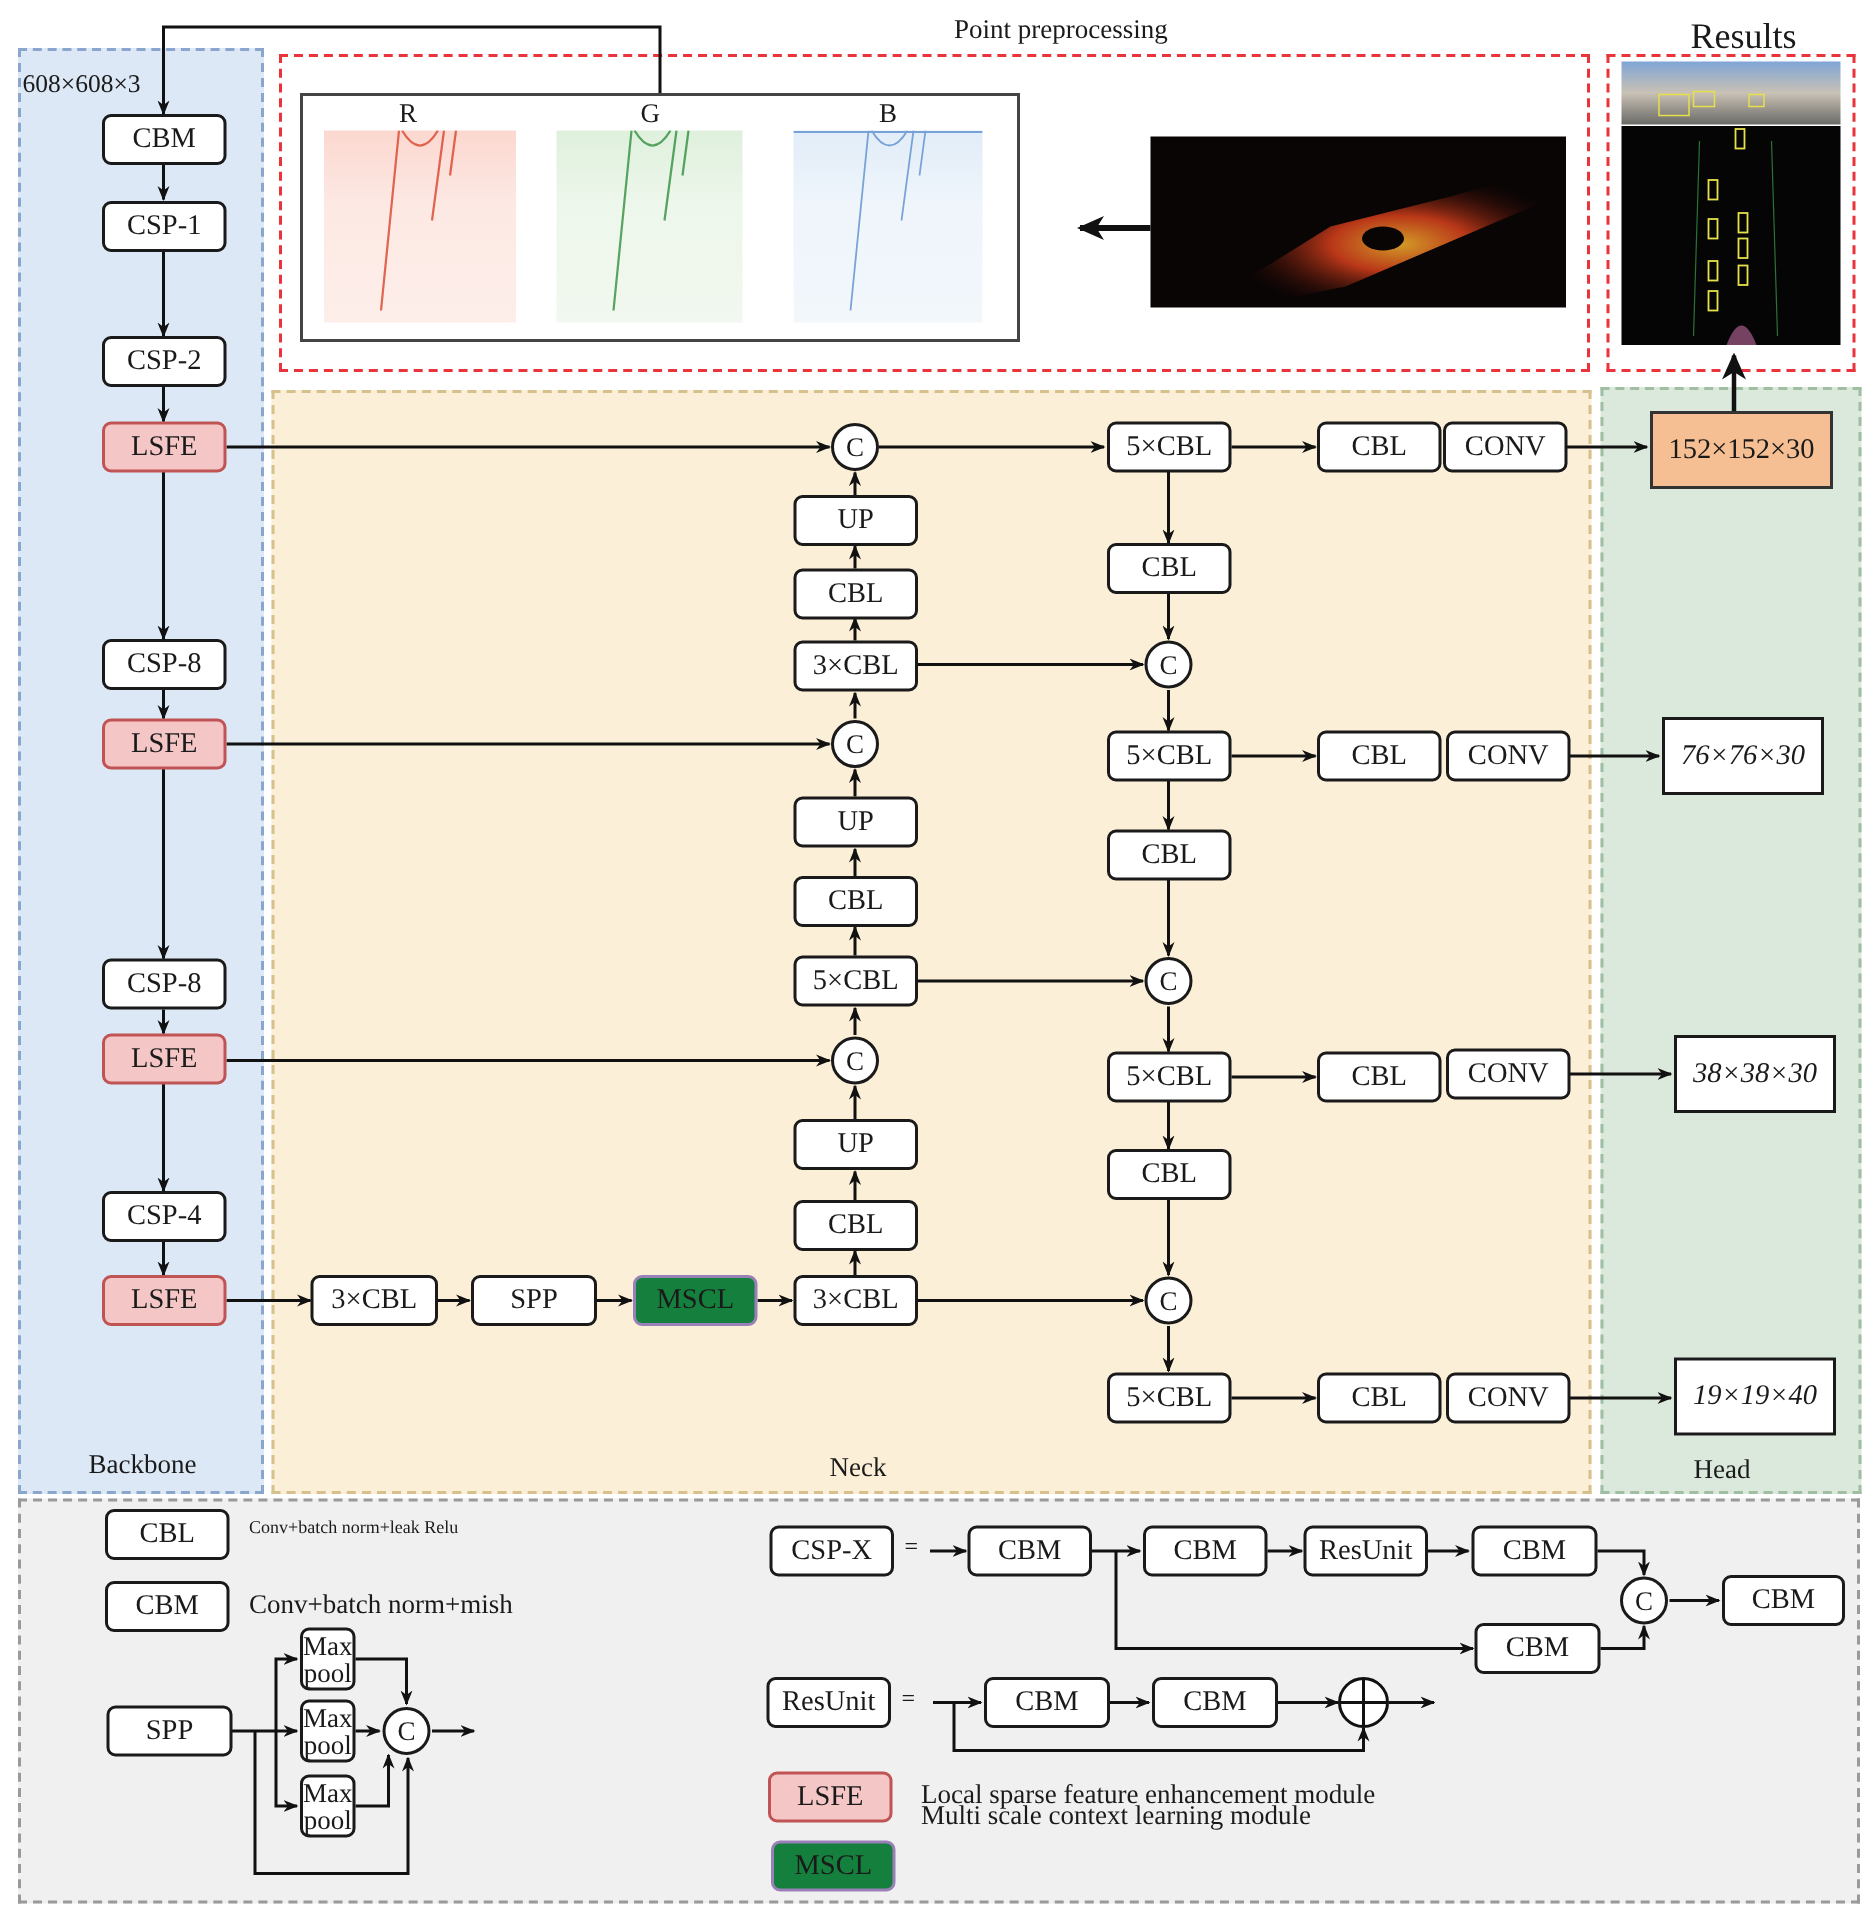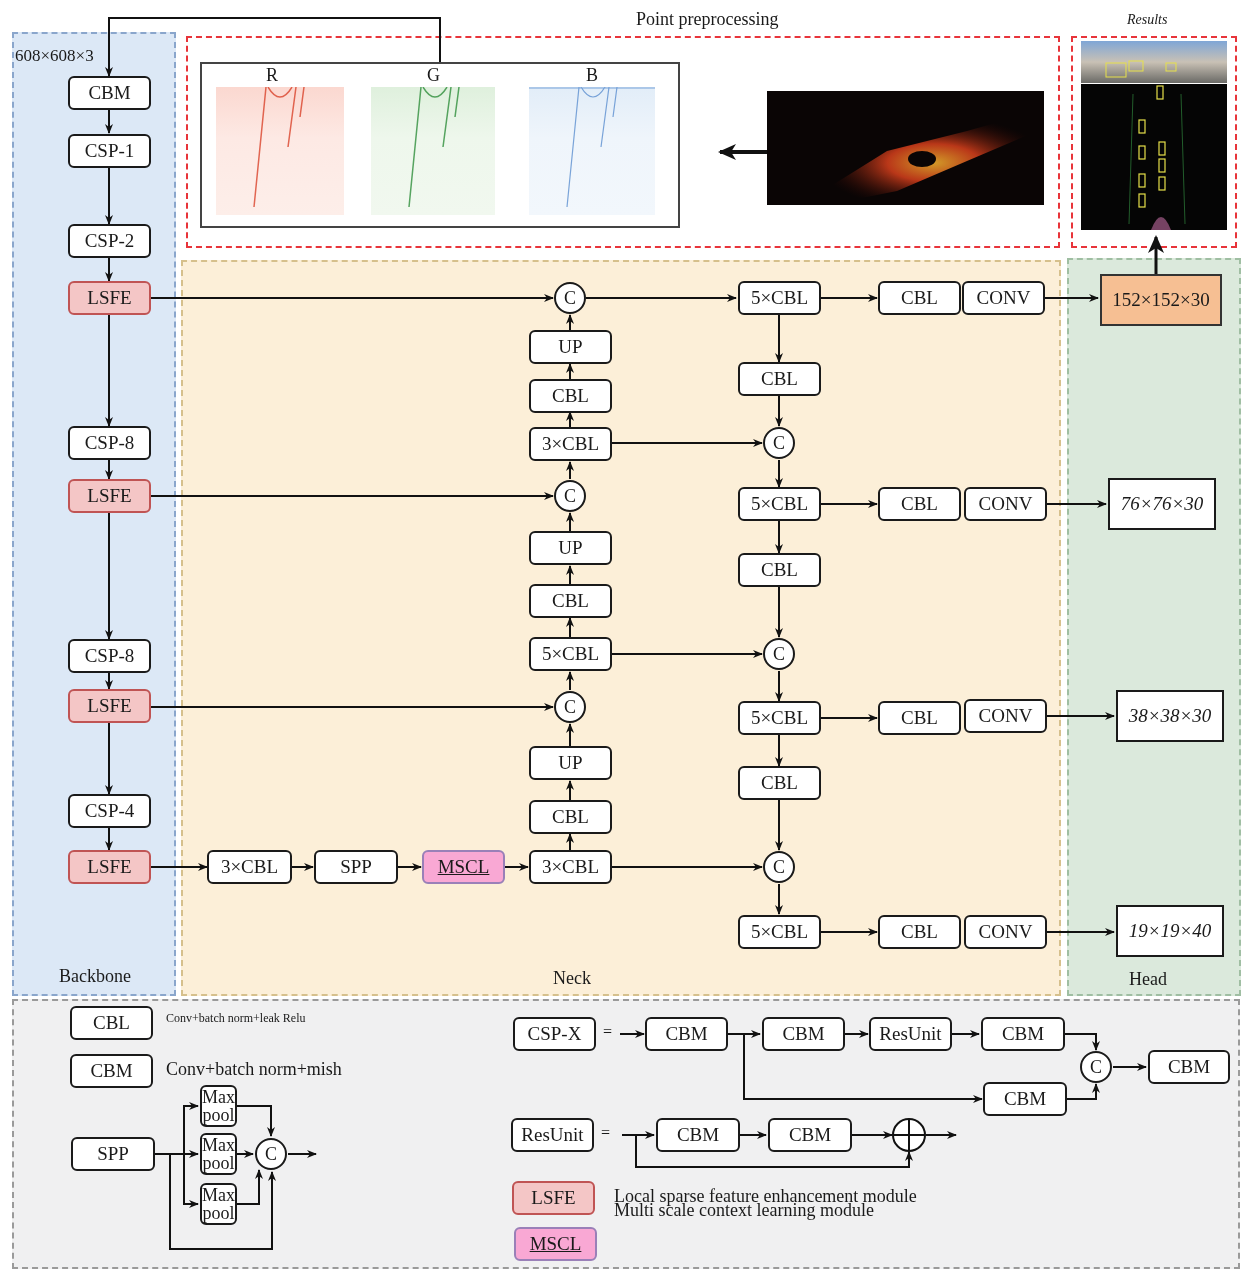--- a/index.html
+++ b/index.html
@@ -5,21 +5,21 @@
   html,body{margin:0;padding:0;background:#fff;}
   #canvas{position:relative;width:1242px;height:1284px;overflow:hidden;background:#fff;font-family:"Liberation Serif","DejaVu Serif",serif;color:#1a1a1a;}
   .region{position:absolute;box-sizing:border-box;}
   .bk{background:#dce8f6;border:2px dashed #8aa6cc;}
   .nk{background:#fcefd8;border:2px dashed #d6c08c;}
   .hd{background:#dbe9dc;border:2px dashed #9fbea2;}
   .lg{background:#f0f0f1;border:2px dashed #9a9a9a;}
   .pp{border:2.5px dashed #e8343a;}
   .box{position:absolute;box-sizing:border-box;border:2px solid #1a1a1a;border-radius:6px;background:#fff;display:flex;align-items:center;justify-content:center;font-size:19px;white-space:nowrap;}
   .box.lsfe{background:#f4c6c6;border-color:#c05454;}
-  .box.mscl{background:#f9a8d4;border-color:#9a80b8;text-decoration:underline;}
+  .box.mscl{background:#15803d;border-color:#9a80b8;}
   .box.sq{border-radius:0;font-style:italic;}
   .box.out-orange{background:#f6bf93;border-color:#333;border-radius:0;}
   .box.mp{font-size:18px;line-height:18px;text-align:center;white-space:normal;padding:0 1px;}
   .circ{position:absolute;box-sizing:border-box;width:32px;height:32px;border:2px solid #1a1a1a;border-radius:50%;background:#fff;display:flex;align-items:center;justify-content:center;font-size:18px;}
   .lbl{position:absolute;font-size:19px;white-space:nowrap;}
   .img{position:absolute;box-sizing:border-box;}
   svg#wires{position:absolute;left:0;top:0;}
 </style>
 </head>
 <body>
@@ -30,21 +30,21 @@
   <div class="region nk" style="left:181px;top:260px;width:880px;height:736px;"></div>
   <div class="region hd" style="left:1067px;top:258px;width:174px;height:738px;"></div>
   <div class="region lg" style="left:12px;top:999px;width:1228px;height:270px;"></div>
   <div class="region pp" style="left:186px;top:36px;width:874px;height:212px;"></div>
   <div class="region pp" style="left:1071px;top:36px;width:166px;height:212px;"></div>
 
   <div class="lbl" style="left:59px;top:966px;font-size:18px;">Backbone</div>
   <div class="lbl" style="left:553px;top:968px;font-size:18px;">Neck</div>
   <div class="lbl" style="left:1129px;top:969px;font-size:18px;">Head</div>
   <div class="lbl" style="left:636px;top:9px;font-size:18px;">Point preprocessing</div>
-  <div class="lbl" style="left:1127px;top:12px;font-size:14px;font-style:italic;">Results</div>
+  <div class="lbl" style="left:1127px;top:12px;font-size:24px;">Results</div>
   <div class="lbl" style="left:15px;top:46px;font-size:17px;">608×608×3</div>
 
   <div class="img" style="left:200px;top:62px;width:480px;height:166px;border:2px solid #444;background:#fff;"></div>
   <div class="lbl" style="left:266px;top:65px;font-size:18px;">R</div>
   <div class="lbl" style="left:427px;top:65px;font-size:18px;">G</div>
   <div class="lbl" style="left:586px;top:65px;font-size:18px;">B</div>
   <div class="img" style="left:216px;top:87px;width:128px;height:128px;background:linear-gradient(180deg,#fbd8d0 0%,#fde9e4 40%,#fdeee9 100%);">
     <svg width="128" height="128" style="position:absolute;left:0;top:0">
         <path d="M52 0 Q64 20 76 0 M50 0 L38 120 M80 0 L72 60 M88 0 L84 30" stroke="#d9442c" stroke-width="1.5" fill="none" opacity="0.8"></path>
       </svg>

